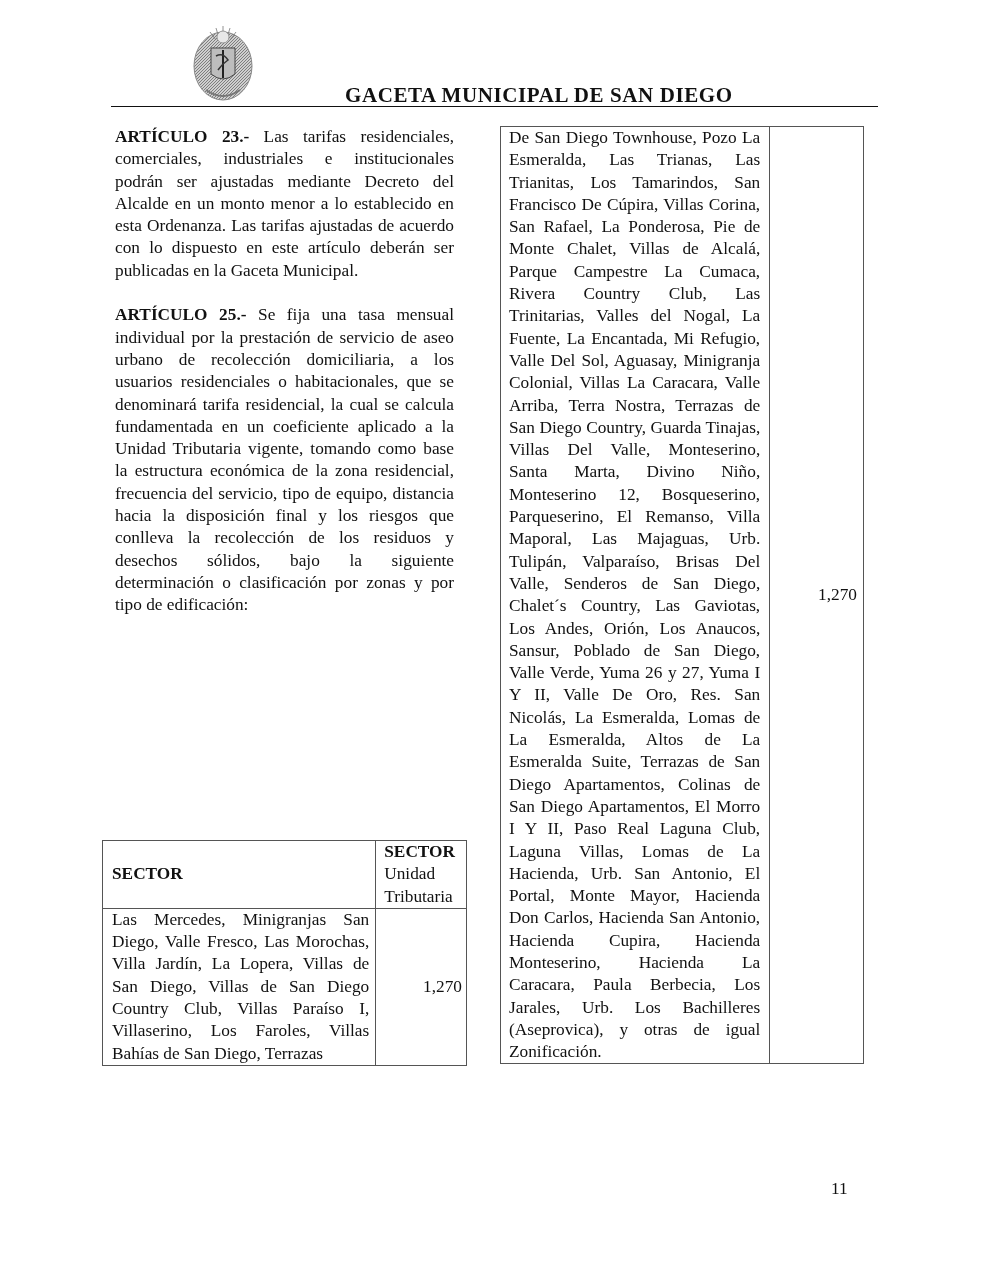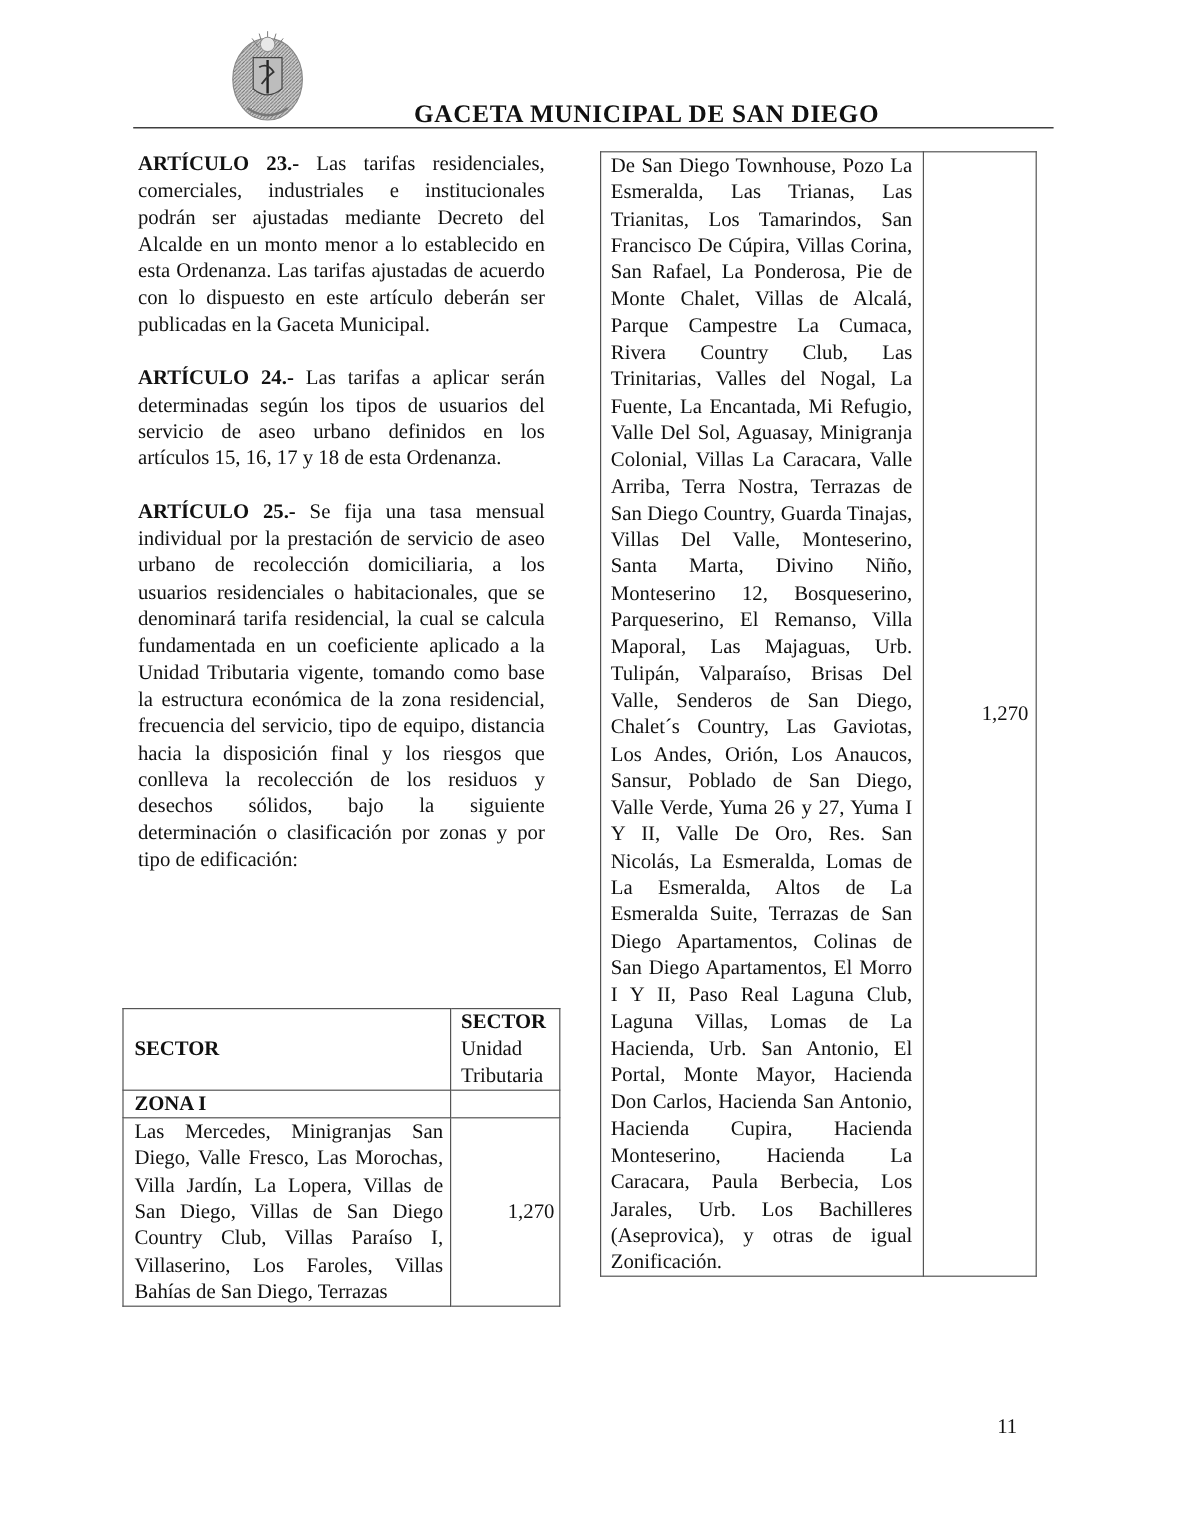--- a/index.html
+++ b/index.html
@@ -59,40 +59,33 @@
   </svg>
 </div>
 <div class="header-title">GACETA  MUNICIPAL  DE  SAN  DIEGO</div>
 <div class="header-rule"></div>
 
 <div class="col-left">
   <p class="para">
     <b>ARTÍCULO 23.-</b><span> Las tarifas residenciales, comerciales, industriales e institucionales podrán ser ajustadas mediante Decreto del Alcalde en un monto menor a lo establecido en esta Ordenanza. Las tarifas ajustadas de acuerdo con lo dispuesto en este artículo deberán ser publicadas en la Gaceta Municipal.</span>
   </p>
   <p class="para">
-    <b>ARTÍCULO 24.-</b><span>  Las tarifas a  aplicar serán determinadas según los tipos de usuarios del servicio de aseo urbano definidos en los artículos 15, 16, 17 y 18 de esta Ordenanza.</span>
-  </p>
-  <p class="para">
     <b>ARTÍCULO 25.-</b><span> Se fija una tasa mensual individual por la prestación de servicio de aseo urbano de recolección domiciliaria, a los usuarios residenciales o habitacionales, que se denominará tarifa residencial, la cual se calcula fundamentada en un coeficiente aplicado a la Unidad Tributaria vigente, tomando como base la estructura económica de la zona residencial, frecuencia del servicio, tipo de equipo, distancia hacia la disposición final y los riesgos que conlleva la recolección de los residuos y desechos sólidos, bajo la siguiente determinación o clasificación por zonas y por tipo de edificación:</span>
   </p>
 </div>
 
 <table class="tbl-left">
   <tbody>
   <tr>
     <td class="sector-col hdr-bold mid">SECTOR</td>
     <td class="tarifa-col">
       <div class="hdr-bold">SECTOR</div>
       <div>Unidad</div>
       <div>Tributaria</div>
     </td>
-  </tr>
-  <tr>
-    <td class="sector-col hdr-bold">ZONA  I</td>
-    <td class="tarifa-col"></td>
   </tr>
   <tr>
     <td class="sector-col just">Las Mercedes, Minigranjas San Diego, Valle Fresco, Las Morochas, Villa Jardín, La Lopera, Villas de San Diego, Villas de San Diego Country Club, Villas Paraíso I, Villaserino, Los Faroles, Villas Bahías de San Diego, Terrazas</td>
     <td class="tarifa-col center">1,270</td>
   </tr>
 </tbody>
   </table>
 
 <table class="tbl-right">
   <tbody>

